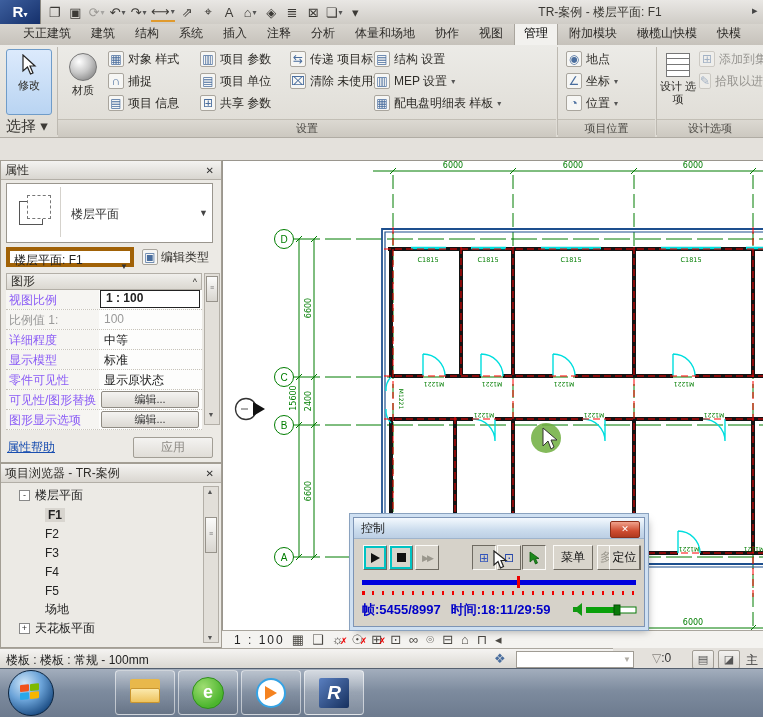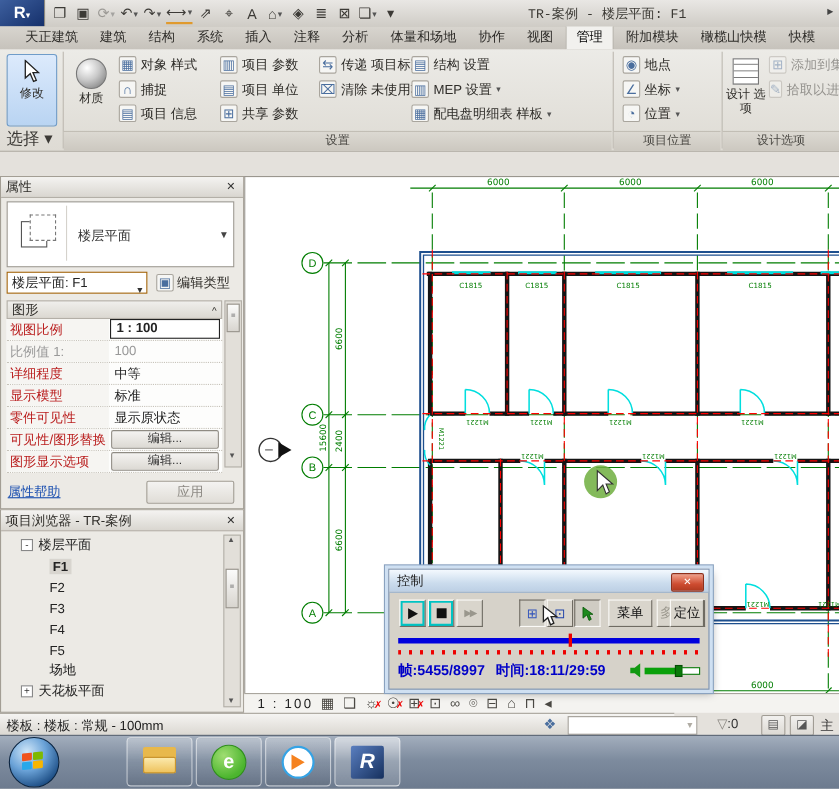--- a/index.html
+++ b/index.html
@@ -11,21 +11,21 @@
   #titlebar{left:0;top:0;width:763px;height:24px;
     background:linear-gradient(#e9e7e4,#cfccc6);border-bottom:1px solid #b4b0a8;}
   #appbtn{left:0;top:0;width:40px;height:24px;background:linear-gradient(145deg,#3d5f9e,#15306b);
     color:#fff;font-weight:bold;font-size:15px;text-align:center;line-height:24px;border-right:1px solid #8a877f;}
   #qat{left:46px;top:2px;height:20px;display:flex;gap:4px;align-items:center;}
   .qicon{display:inline-flex;align-items:center;min-width:17px;height:18px;color:#3c3a36;font-size:13px;
     justify-content:center;cursor:default;}
   .qicon.dis{opacity:.4;}
   .qicon.accent{border-bottom:2px solid #e09a2d;}
   .qicon .dd{font-size:8px;color:#555;margin-left:1px;}
-  #win-title{left:480px;top:4px;width:240px;color:#3a3833;font-size:12px;font-family:Liberation Mono, monospace;}
+  #win-title{left:480px;top:4px;width:240px;text-align:center;color:#3a3833;font-size:12px;}
   #title-overflow{left:752px;top:4px;color:#444;font-size:11px;}
   
   #tabrow{left:0;top:24px;width:763px;height:21px;background:linear-gradient(#d8d5cf,#c6c2bb);
     display:flex;align-items:flex-end;padding-left:14px;box-sizing:border-box;overflow:hidden;}
   .tab{padding:3px 9px 3px;margin-right:2px;color:#2e2c29;white-space:nowrap;border-radius:3px 3px 0 0;}
   .tab.active{background:#f2f1ee;border:1px solid #a9a59d;border-bottom:none;color:#000;}
   
   #ribbon{left:0;top:45px;width:763px;height:92px;background:linear-gradient(#ecebe7,#dedbd4);
     border-bottom:1px solid #b0aca4;}
   .rpanel{position:absolute;top:0;height:92px;}
@@ -49,30 +49,30 @@
     display:flex;align-items:center;padding:0 4px;color:#2f2d29;gap:32px;}
   .phead .x{margin-left:auto;font-size:10px;color:#333;padding:0 3px;}
   #props{left:0;top:160px;width:222px;height:303px;}
   #type-selector{position:absolute;left:5px;top:22px;width:205px;height:58px;background:#fff;border:1px solid #9a968e;}
   #type-icon{position:absolute;left:3px;top:3px;width:50px;height:50px;border-right:1px solid #d5d2cc;}
   #type-icon .r1{position:absolute;left:9px;top:14px;width:22px;height:22px;border:1.5px solid #555;background:#fff;}
   #type-icon .r2{position:absolute;left:17px;top:8px;width:22px;height:22px;border:1.5px dashed #777;background:#fff;}
   #type-name{position:absolute;left:64px;top:22px;color:#333;}
   #type-dd{position:absolute;right:4px;top:24px;font-size:9px;color:#444;}
   #inst-row{position:absolute;left:5px;top:86px;width:212px;height:22px;}
-  #inst-combo{position:absolute;left:0;top:0;width:128px;height:20px;background:#fff;border:1px solid #a16207;
+  #inst-combo{position:absolute;left:0;top:0;width:128px;height:20px;background:#fff;border:4px solid #a16207;
     line-height:19px;padding-left:4px;color:#222;box-sizing:border-box;}
   #inst-combo .dd{position:absolute;right:2px;top:6px;font-size:8px;color:#333;}
   #edit-type{position:absolute;left:136px;top:0;height:20px;display:flex;align-items:center;gap:3px;color:#2e2c28;}
   #grid-head{position:absolute;left:5px;top:112px;width:196px;height:17px;background:linear-gradient(#f0efec,#dbd8d1);
     border:1px solid #b3afa7;box-sizing:border-box;display:flex;align-items:center;padding:0 4px;color:#2f2d29;}
   #grid-head .caret{margin-left:auto;font-size:9px;}
   #prop-rows{position:absolute;left:5px;top:129px;width:196px;}
   .prow{display:flex;height:19px;border-bottom:1px dotted #c7c3ba;background:#fdfdfc;}
-  .prow .pl{width:93px;padding:2px 0 0 3px;box-sizing:border-box;color:#b91c1c;overflow:hidden;white-space:nowrap;background:#f6f5f2;}
+  .prow .pl{width:93px;padding:2px 0 0 3px;box-sizing:border-box;color:#8b5cf6;overflow:hidden;white-space:nowrap;background:#f6f5f2;}
   .prow .pv{flex:1;padding:2px 0 0 5px;color:#222;position:relative;}
   .prow.gray .pl,.prow.gray .pv{color:#999;}
   .prow .editbox{position:absolute;left:1px;top:0px;right:2px;height:16px;border:1.5px solid #222;background:#fff;
     padding:0px 0 0 5px;font-weight:bold;}
   .prow .pbtn{position:absolute;left:2px;top:1px;right:3px;height:15px;background:linear-gradient(#f4f3f1,#dcd9d3);
     border:1px solid #8f8b83;border-radius:2px;text-align:center;line-height:14px;font-size:11px;color:#333;}
   #prop-scroll{position:absolute;left:203px;top:112px;width:14px;height:150px;background:#e2dfd9;border:1px solid #b3afa7;}
   #prop-scroll .thumb{position:absolute;left:1px;top:2px;width:10px;height:24px;background:linear-gradient(#fbfbfa,#d8d5cf);
     border:1px solid #97938b;font-size:7px;text-align:center;line-height:22px;color:#777;}
   #prop-scroll .dn{position:absolute;left:1px;bottom:1px;width:10px;height:12px;font-size:7px;text-align:center;color:#555;}

